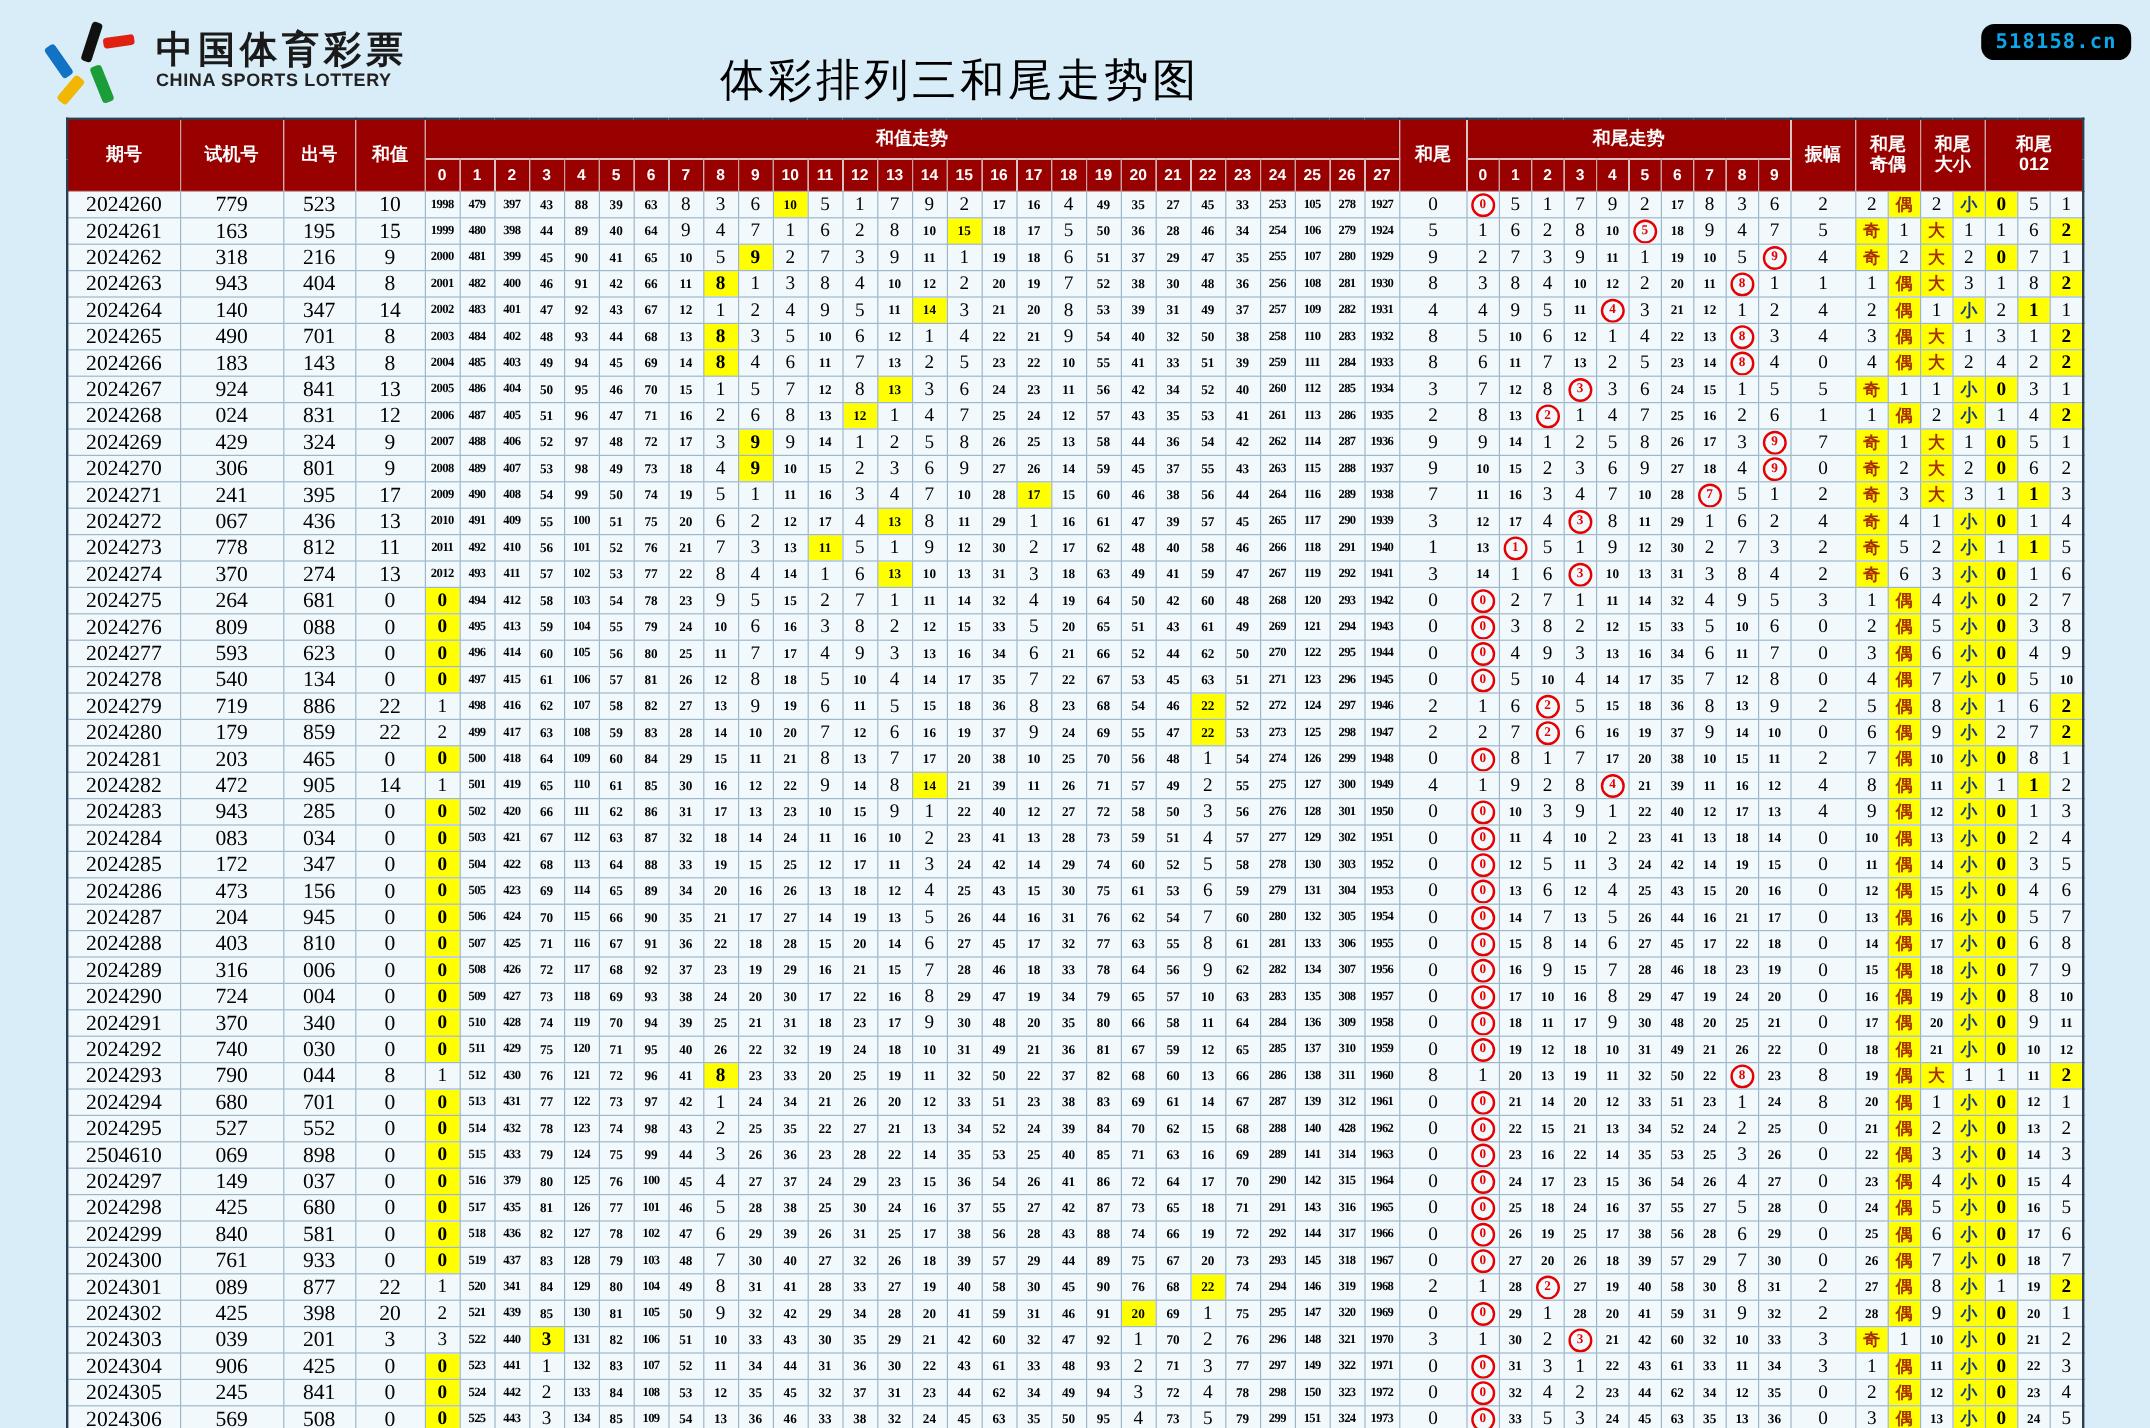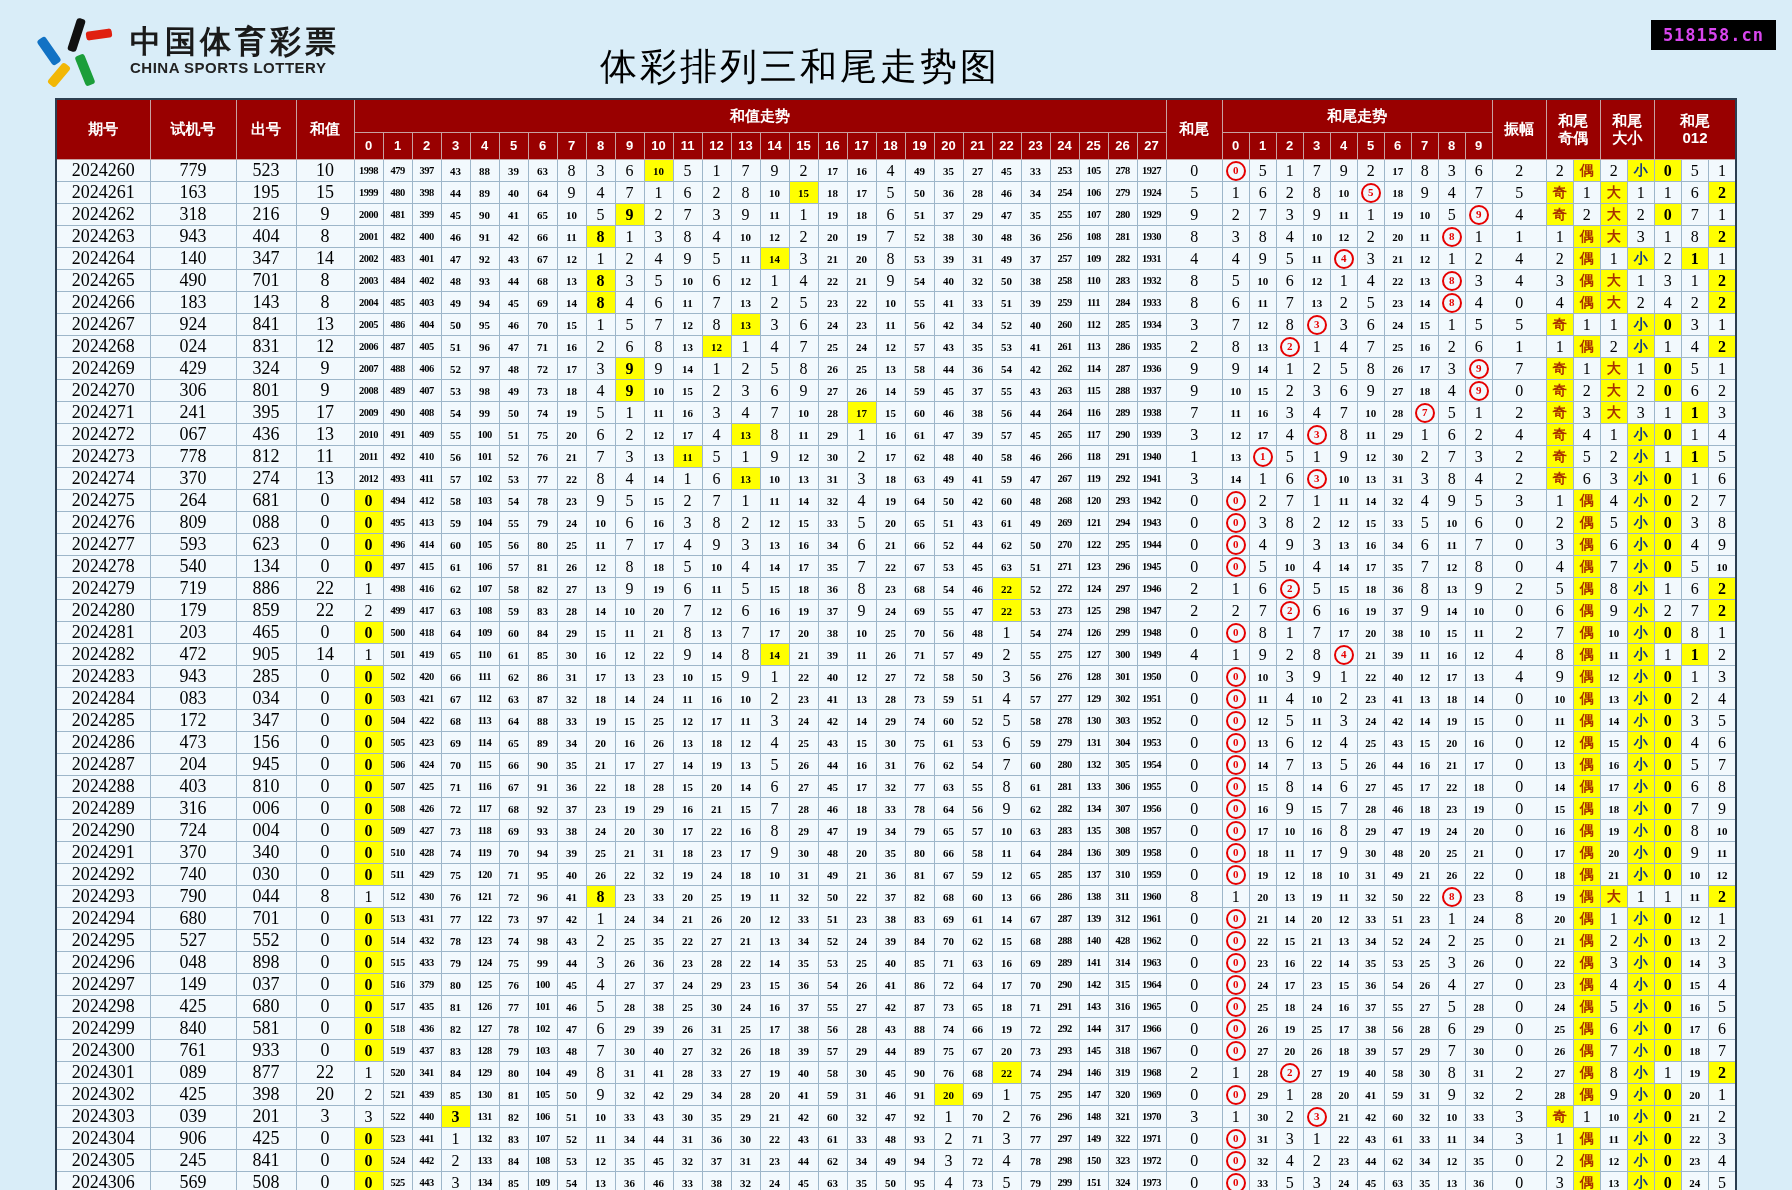--- a/index.html
+++ b/index.html
@@ -16,23 +16,23 @@
   .brand-en{font-size:15px;font-weight:bold;color:#222;letter-spacing:0.5px;}
   .brand-game{margin-left:10px;font-size:50px;font-weight:bold;font-style:italic;letter-spacing:2px;font-family:"Liberation Sans",sans-serif;line-height:74px;}
   .brand-game .g1{color:#1565c0;}
   .brand-game .g2{color:#2f9e8f;}
   .brand-game .g3{color:#f08c00;text-shadow:2px 2px 0 #e03010;}
   .page-title{
     position:absolute;left:800px;top:42px;transform:translateX(-50%);
     font-size:37px;font-weight:normal;color:#000;font-family:"Liberation Serif",serif;letter-spacing:3px;white-space:nowrap;
   }
   .badge{
-    position:absolute;right:16px;top:20px;background:#000;color:#d946ef;
+    position:absolute;right:16px;top:20px;background:#000;color:#0ea5e9;
     font-family:"DejaVu Sans Mono",monospace;font-size:17px;font-weight:bold;
-    padding:5px 12px;letter-spacing:1px;
+    padding:5px 12px;letter-spacing:1px;border-radius:11px;
   }
   
   .chart-wrap{position:absolute;left:55px;top:98px;}
   table.chart{border-collapse:collapse;table-layout:fixed;width:1680px;background:#f2f9fd;border:2px solid #2c3e50;}
   table.chart th,table.chart td{
     border:1px solid #9db6c9;padding:0;text-align:center;vertical-align:middle;
     overflow:hidden;white-space:nowrap;
   }
   table.chart th{
     background:#990000;color:#fff;font-weight:bold;font-size:15px;line-height:1.1;
@@ -2094,22 +2094,22 @@
           <td class="s1 sep">0</td>
           <td class="s2">21</td>
           <td class="lblr sep">偶</td>
           <td class="s1">2</td>
           <td class="lblb sep">小</td>
           <td class="modh s1">0</td>
           <td class="s2">13</td>
           <td class="s1">2</td>
         </tr>
         <tr>
-          <td class="info">2024296</td>
-          <td class="info">048</td>
+          <td class="info">2504610</td>
+          <td class="info">069</td>
           <td class="info">898</td>
           <td class="info sep">0</td>
           <td class="hy s1">0</td>
           <td class="s3">515</td>
           <td class="s3">433</td>
           <td class="s2">79</td>
           <td class="s3">124</td>
           <td class="s2">75</td>
           <td class="s2">99</td>
           <td class="s2">44</td>

